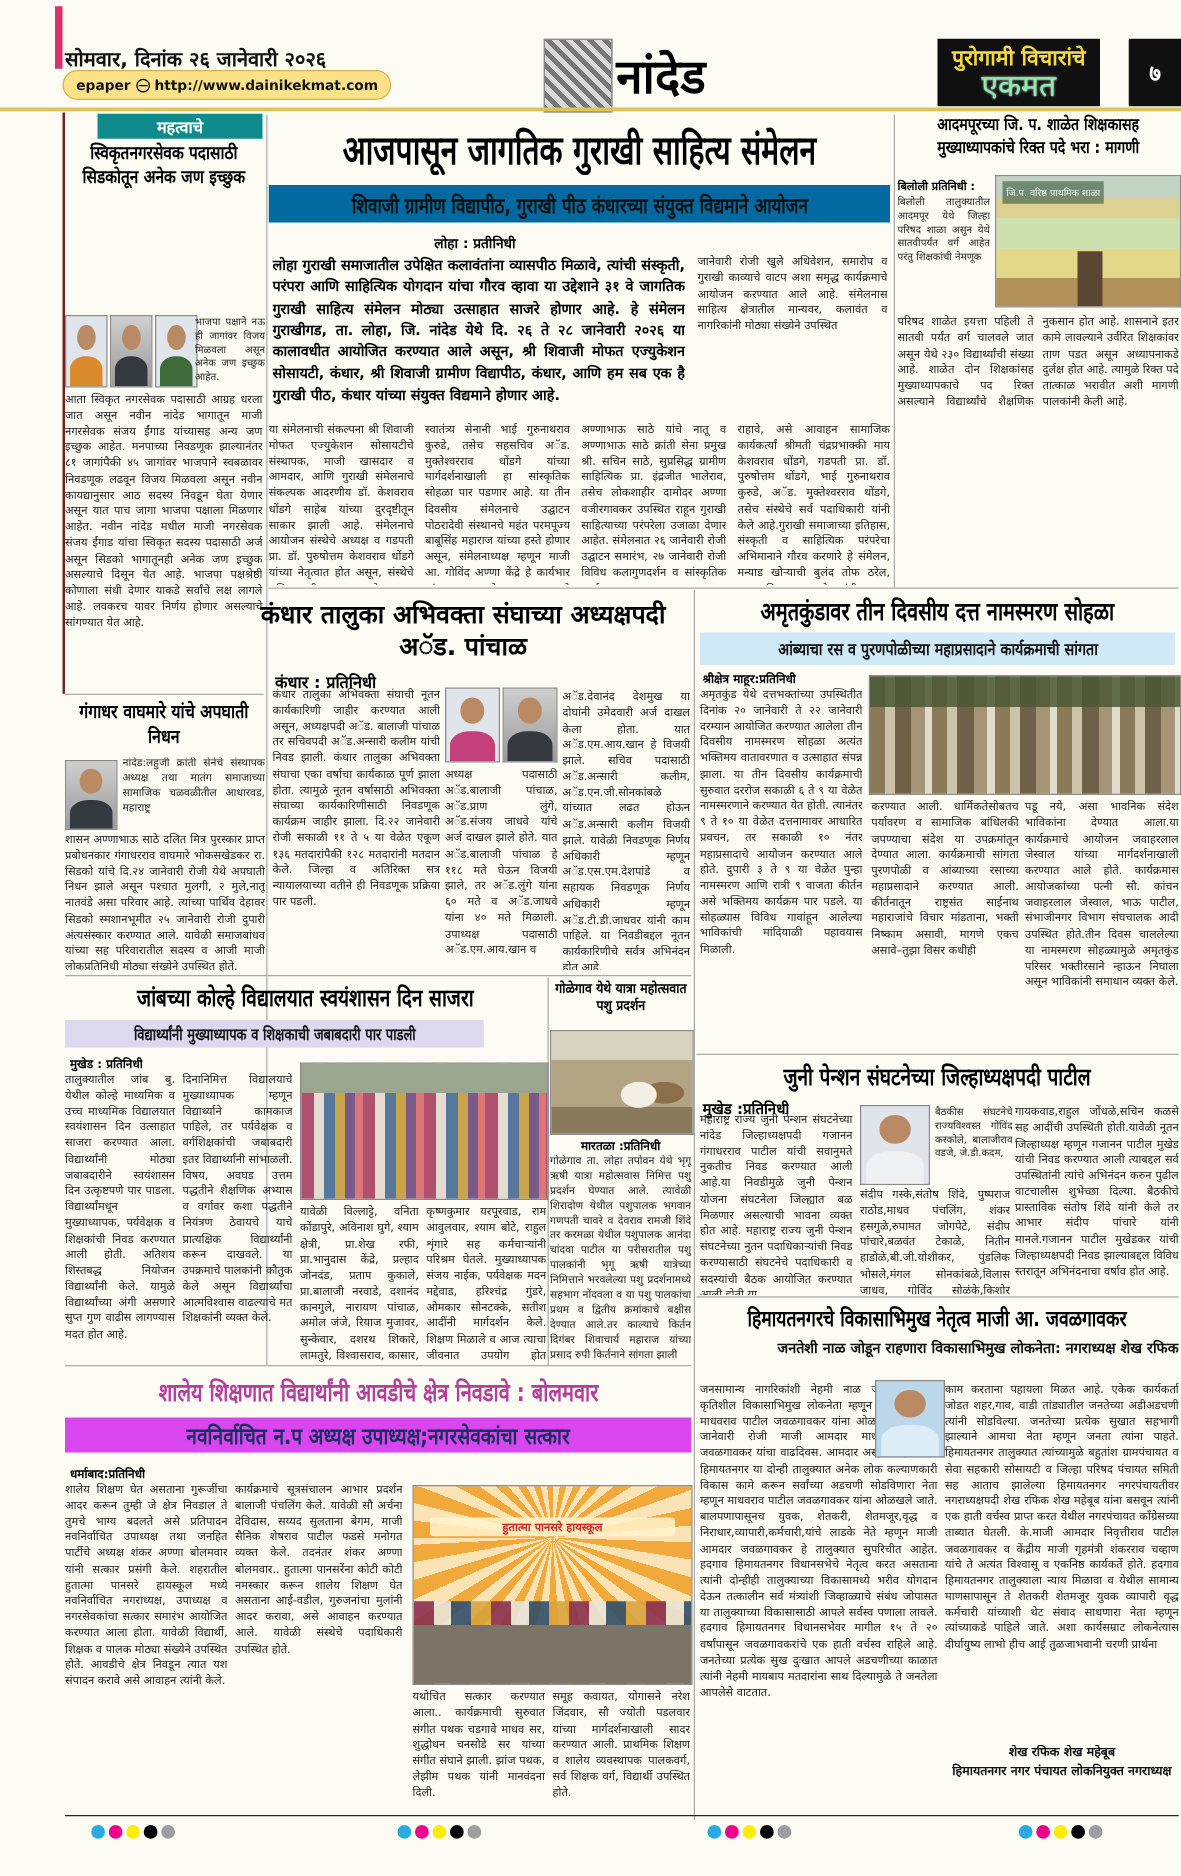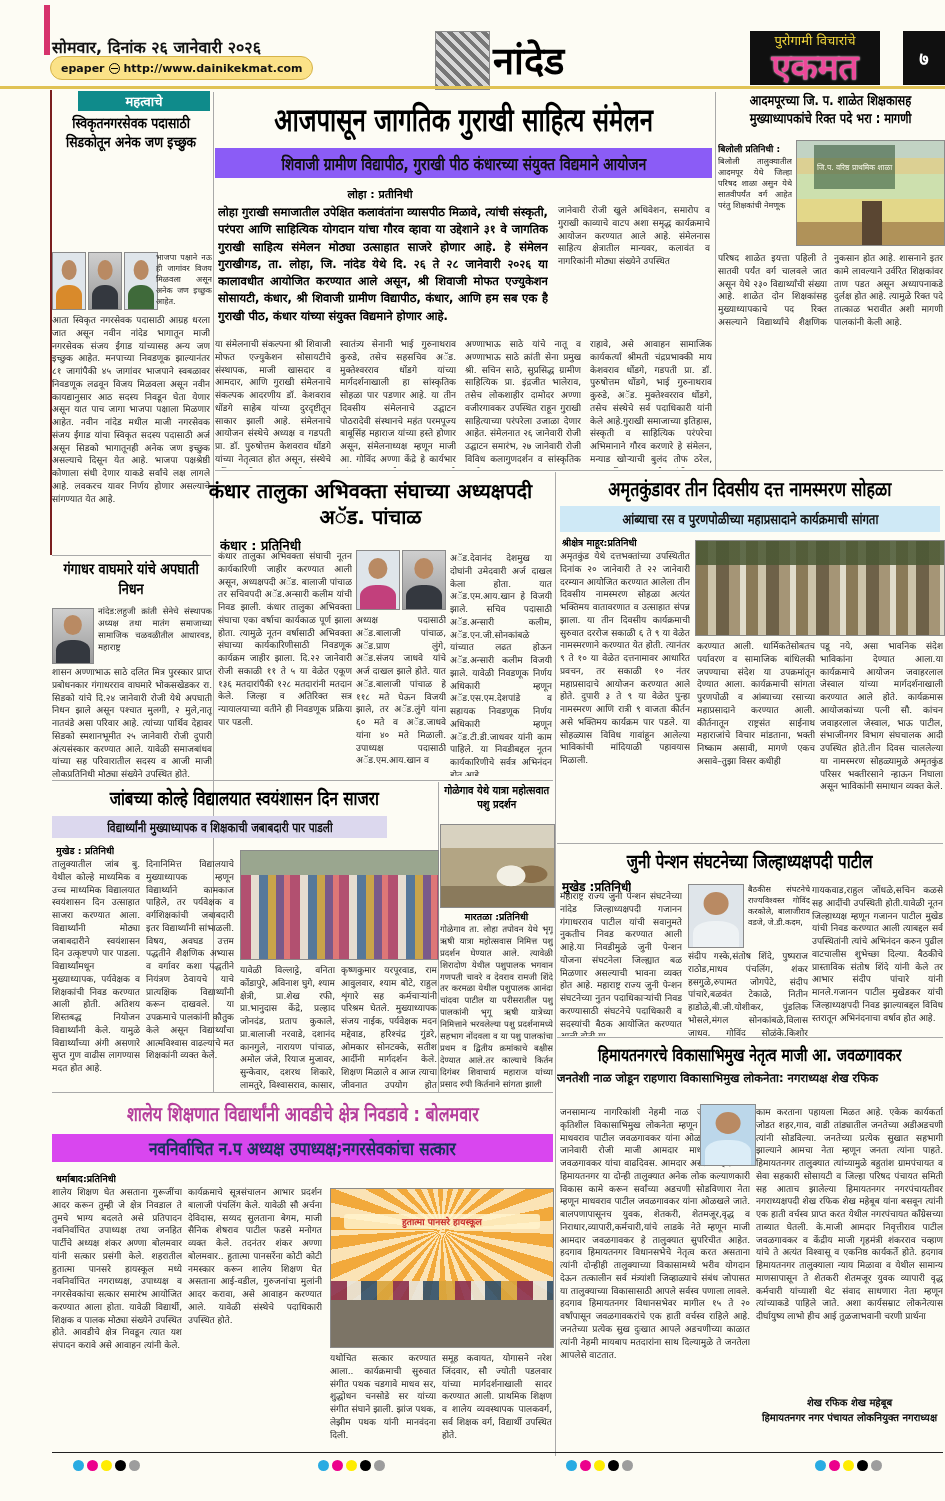--- a/index.html
+++ b/index.html
@@ -35,21 +35,21 @@
   .ph-portrait .torso{position:absolute;bottom:0;left:8%;width:84%;height:42%;border-radius:45% 45% 0 0;background:#555;}
   .t-magenta .torso{background:#c2407c;} .t-suit .torso{background:#34383f;} .t-suit{background:linear-gradient(180deg,#cfcfcf,#9a9a9a);}
   .t-saffron .torso{background:#d98a2b;} .t-white .torso{background:#eef2f4;} .t-blue{background:linear-gradient(180deg,#bcd7ea,#9fc3dc);} .t-blue .torso{background:#dcedf7;}
   .t-green .torso{background:#3f6a3a;}
   .ph-stage{background:linear-gradient(0deg,#7c7466 0 30%,rgba(0,0,0,0) 30%),
     repeating-linear-gradient(90deg,rgba(138,47,79,.9) 0 16px,rgba(232,228,218,.9) 16px 30px,rgba(47,79,106,.9) 30px 46px,rgba(216,164,60,.9) 46px 62px),
     repeating-conic-gradient(from -90deg at 50% 26%,#f2a93b 0 7deg,#fbe3b5 7deg 14deg);
     background-size:100% 100%,100% 42%,100% 100%;background-position:0 0,0 100%,0 0;background-repeat:no-repeat;}
   .stage-banner{position:absolute;top:16%;left:6%;right:6%;text-align:center;font-size:9px;font-weight:bold;color:#c62828;
     background:rgba(255,243,205,.85);border-radius:3px;padding:1px 0;overflow:hidden;white-space:nowrap;}
-  .photo-cap{position:absolute;top:4px;left:17px;font-size:7.5px;color:#f7f7e8;background:rgba(55,90,60,.6);padding:17px 3px;white-space:nowrap;}
+  .photo-cap{position:absolute;top:4px;left:5px;font-size:7.5px;color:#f7f7e8;background:rgba(55,90,60,.6);padding:4px 3px;white-space:nowrap;}
   .pill{background:#fbe288;border:1px solid #d5b34a;border-radius:12px;display:flex;align-items:center;gap:4px;
     font-size:11px;font-weight:bold;color:#111;padding:0 10px;}
   .globe{display:inline-block;width:9px;height:9px;border:1.4px solid #000;border-radius:50%;position:relative;}
   .globe::after{content:"";position:absolute;left:1px;right:1px;top:50%;height:1px;background:#000;}
   .brandbox{background:#101010;display:flex;flex-direction:column;align-items:center;justify-content:center;}
   .dots{display:flex;gap:3px;align-items:center;}
   .dot{width:11px;height:11px;border-radius:50%;}
   .d-c{background:#29abe2;} .d-m{background:#ec008c;} .d-y{background:#ffec00;} .d-k{background:#000;} .d-g{background:#9d9d9d;}
   .subbar-txt{font-weight:bold;white-space:nowrap;color:#111;}
 </style>
@@ -61,22 +61,22 @@
   <div class="abs" style="left:44px;top:5px;width:6px;height:50px;background:#d6336c;"></div>
   <div class="abs" style="left:52px;top:36px;font-size:16px;font-weight:bold;white-space:nowrap;">सोमवार, दिनांक २६ जानेवारी २०२६</div>
   <div class="abs pill" style="left:50px;top:56px;height:22px;">
     <span>epaper</span>
     <span class="globe"></span>
     <span>http://www.dainikekmat.com</span>
   </div>
   <div class="abs photo ph-collage" style="left:435px;top:31px;width:53px;height:57px;"></div>
   <div class="abs" style="left:493px;top:33px;font-size:38px;font-weight:900;white-space:nowrap;color:#000;">नांदेड</div>
   <div class="abs brandbox" style="left:750px;top:31px;width:130px;height:54px;">
-    <span style="color:#f5d93d;font-size:13px;font-weight:normal;white-space:nowrap;">पुरोगामी विचारांचे</span>
-    <span style="color:#ec4899;font-size:35px;font-weight:700;line-height:1.05;white-space:nowrap;text-shadow:0 0 2px #fff;">एकमत</span>
+    <span style="color:#f5d93d;font-size:17px;font-weight:bold;white-space:nowrap;">पुरोगामी विचारांचे</span>
+    <span style="color:#86efac;font-size:24px;font-weight:400;line-height:1.05;white-space:nowrap;text-shadow:0 0 2px #fff;">एकमत</span>
   </div>
   <div class="abs brandbox" style="left:903px;top:31px;width:42px;height:54px;">
     <span style="color:#fff;font-size:18px;font-weight:bold;">७</span>
   </div>
   <div class="abs" style="left:0;top:86px;width:945px;height:3px;background:#e0c254;"></div>
 
   <div class="abs vrule" style="left:213px;top:92px;height:1000px;"></div>
   <div class="abs vrule" style="left:438px;top:782px;height:310px;"></div>
   <div class="abs vrule" style="left:555px;top:472px;height:984px;"></div>
   <div class="abs vrule" style="left:715px;top:92px;height:378px;"></div>
@@ -114,21 +114,21 @@
   <div class="abs photo ph-portrait t-suit" style="left:52px;top:608px;width:40px;height:54px;">
       <span class="head"></span>
       <span class="torso"></span>
     </div>
   <div class="abs bt85" style="left:98px;top:606px;width:114px;height:58px;">नांदेड:लहुजी क्रांती सेनेचे संस्थापक अध्यक्ष तथा मातंग समाजाच्या सामाजिक चळवळीतील आधारवड, महाराष्ट्र</div>
   <div class="abs bt" style="left:52px;top:666px;width:160px;height:112px;">शासन अण्णाभाऊ साठे दलित मित्र पुरस्कार प्राप्त प्रबोधनकार गंगाधरराव वाघमारे भोकसखेडकर रा. सिडको यांचे दि.२४ जानेवारी रोजी येथे अपघाती निधन झाले असून पश्चात मुलगी, २ मुले,नातू नातवंडे असा परिवार आहे. त्यांच्या पार्थिव देहावर सिडको स्मशानभूमीत २५ जानेवारी रोजी दुपारी अंत्यसंस्कार करण्यात आले. यावेळी समाजबांधव यांच्या सह परिवारातील सदस्य व आजी माजी लोकप्रतिनिधी मोठ्या संख्येने उपस्थित होते.</div>
 
   <div class="abs hlflex" style="left:215px;top:96px;width:497px;height:44px;">
     <span class="hl sx75" style="font-size:32px;">आजपासून जागतिक गुराखी साहित्य संमेलन</span>
   </div>
-  <div class="abs bar" style="left:215px;top:148px;width:497px;height:30px;background:#8b5cf6;justify-content:center;">
+  <div class="abs bar" style="left:215px;top:148px;width:497px;height:30px;background:#0369a1;justify-content:center;">
     <span class="subbar-txt sx80" style="font-size:17px;">शिवाजी ग्रामीण विद्यापीठ, गुराखी पीठ कंधारच्या संयुक्त विद्यमाने आयोजन</span>
   </div>
   <div class="abs dl" style="left:215px;top:186px;width:330px;text-align:center;font-size:11px;">लोहा : प्रतीनिधी</div>
   <div class="abs lead" style="left:218px;top:204px;width:330px;height:128px;">लोहा गुराखी समाजातील उपेक्षित कलावंतांना व्यासपीठ मिळावे, त्यांची संस्कृती, परंपरा आणि साहित्यिक योगदान यांचा गौरव व्हावा या उद्देशाने ३१ वे जागतिक गुराखी साहित्य संमेलन मोठ्या उत्साहात साजरे होणार आहे. हे संमेलन गुराखीगड, ता. लोहा, जि. नांदेड येथे दि. २६ ते २८ जानेवारी २०२६ या कालावधीत आयोजित करण्यात आले असून, श्री शिवाजी मोफत एज्युकेशन सोसायटी, कंधार, श्री शिवाजी ग्रामीण विद्यापीठ, कंधार, आणि हम सब एक है गुराखी पीठ, कंधार यांच्या संयुक्त विद्यमाने होणार आहे.</div>
   <div class="abs bt" style="left:558px;top:204px;width:152px;height:128px;">जानेवारी रोजी खुले अधिवेशन, समारोप व गुराखी काव्याचे वाटप अशा समृद्ध कार्यक्रमाचे आयोजन करण्यात आले आहे. संमेलनास साहित्य क्षेत्रातील मान्यवर, कलावंत व नागरिकांनी मोठ्या संख्येने उपस्थित</div>
   <div class="abs bt" style="left:215px;top:338px;width:116px;height:130px;">या संमेलनाची संकल्पना श्री शिवाजी मोफत एज्युकेशन सोसायटीचे संस्थापक, माजी खासदार व आमदार, आणि गुराखी संमेलनाचे संकल्पक आदरणीय डॉ. केशवराव धोंडगे साहेब यांच्या दुरदृष्टीतून साकार झाली आहे. संमेलनाचे आयोजन संस्थेचे अध्यक्ष व गडपती प्रा. डॉ. पुरुषोत्तम केशवराव धोंडगे यांच्या नेतृत्वात होत असून, संस्थेचे सचिव माजी आमदार व ज्येष्ठ</div>
   <div class="abs bt" style="left:340px;top:338px;width:116px;height:130px;">स्वातंत्र्य सेनानी भाई गुरुनाथराव कुरुडे, तसेच सहसचिव अॅड. मुक्तेश्वरराव धोंडगे यांच्या मार्गदर्शनाखाली हा सांस्कृतिक सोहळा पार पडणार आहे. या तीन दिवसीय संमेलनाचे उद्घाटन पोठरादेवी संस्थानचे महंत परमपूज्य बाबूसिंह महाराज यांच्या हस्ते होणार असून, संमेलनाध्यक्ष म्हणून माजी आ. गोविंद अण्णा केंद्रे हे कार्यभार सांभाळणार आहेत. प्रमुख पाहुणे म्हणून साहित्यरत्न</div>
   <div class="abs bt" style="left:465px;top:338px;width:116px;height:130px;">अण्णाभाऊ साठे यांचे नातू व अण्णाभाऊ साठे क्रांती सेना प्रमुख श्री. सचिन साठे, सुप्रसिद्ध ग्रामीण साहित्यिक प्रा. इंद्रजीत भालेराव, तसेच लोकशाहीर दामोदर अण्णा वजीरगावकर उपस्थित राहून गुराखी साहित्याच्या परंपरेला उजाळा देणार आहेत. संमेलनात २६ जानेवारी रोजी उद्घाटन समारंभ, २७ जानेवारी रोजी विविध कलागुणदर्शन व सांस्कृतिक कार्यक्रम, तर २८</div>
   <div class="abs bt" style="left:590px;top:338px;width:122px;height:130px;">राहावे, असे आवाहन सामाजिक कार्यकर्त्यां श्रीमती चंद्रप्रभाक्की माय केशवराव धोंडगे, गडपती प्रा. डॉ. पुरुषोत्तम धोंडगे, भाई गुरुनाथराव कुरुडे, अॅड. मुक्तेश्वरराव धोंडगे, तसेच संस्थेचे सर्व पदाधिकारी यांनी केले आहे.गुराखी समाजाच्या इतिहास, संस्कृती व साहित्यिक परंपरेचा अभिमानाने गौरव करणारे हे संमेलन, मन्याड खोऱ्याची बुलंद तोफ ठरेल, असा विश्वास आयोजकांनी व्यक्त केला आहे.</div>
 
@@ -196,21 +196,21 @@
       <span class="torso"></span>
     </div>
   <div class="abs bt" style="left:560px;top:890px;width:122px;height:146px;">महाराष्ट्र राज्य जुनी पेन्शन संघटनेच्या नांदेड जिल्हाध्यक्षपदी गजानन गंगाधरराव पाटील यांची सवानुमते नुकतीच निवड करण्यात आली आहे.या निवडीमुळे जुनी पेन्शन योजना संघटनेला जिल्ह्यात बळ मिळणार असल्याची भावना व्यक्त होत आहे. महाराष्ट्र राज्य जुनी पेन्शन संघटनेच्या नुतन पदाधिकाऱ्यांची निवड करण्यासाठी संघटनेचे पदाधिकारी व सदस्यांची बैठक आयोजित करण्यात आली होती.या</div>
   <div class="abs bt8" style="left:748px;top:884px;width:62px;height:62px;">बैठकीस संघटनेचे राज्यविश्वस्त गोविंद करकोले, बालाजीराव वडजे, जे.डी.कदम,</div>
   <div class="abs bt" style="left:688px;top:950px;width:120px;height:86px;">संदीप गस्के,संतोष शिंदे, पुष्पराज राठोड,माधव पंचलिंग, शंकर हसगुळे,रुपामत जोगपेटे, संदीप पांचारे,बळवंत टेकाळे, नितीन हाडोळे,बी.जी.योशीकर, पुंडलिक भोसले,मंगल सोनकांबळे,विलास जाधव, गोविंद सोळंके,किशोर नरवाडे, रमेश विभुते,संजय कलेपवार, संदेश चांडेकर,रवी दगे,देविदास बालापाटे,संतोष देवडे,प्रमोद</div>
   <div class="abs bt" style="left:812px;top:884px;width:131px;height:152px;">गायकवाड,राहुल जोंधळे,सचिन कळसे सह आदींची उपस्थिती होती.यावेळी नूतन जिल्हाध्यक्ष म्हणून गजानन पाटील मुखेड यांची निवड करण्यात आली त्याबद्दल सर्व उपस्थितांनी त्यांचे अभिनंदन करुन पुढील वाटचालीस शुभेच्छा दिल्या. बैठकीचे प्रास्ताविक संतोष शिंदे यांनी केले तर आभार संदीप पांचारे यांनी मानले.गजानन पाटील मुखेडकर यांची जिल्हाध्यक्षपदी निवड झाल्याबद्दल विविध स्तरातून अभिनंदनाचा वर्षाव होत आहे.</div>
 
   <div class="abs hlflex" style="left:557px;top:1040px;width:386px;height:28px;">
     <span class="hl sx80" style="font-size:17.5px;">हिमायतनगरचे विकासाभिमुख नेतृत्व माजी आ. जवळगावकर</span>
   </div>
-  <div class="abs" style="left:557px;top:1070px;width:386px;height:34px;text-align:left;font-weight:bold;font-size:11.5px;line-height:1.4;overflow:hidden;">जनतेशी नाळ जोडून राहणारा विकासाभिमुख लोकनेता: नगराध्यक्ष शेख रफिक</div>
+  <div class="abs" style="left:557px;top:1070px;width:386px;height:34px;text-align:right;font-weight:bold;font-size:11.5px;line-height:1.4;overflow:hidden;">जनतेशी नाळ जोडून राहणारा विकासाभिमुख लोकनेता: नगराध्यक्ष शेख रफिक</div>
   <div class="abs bt" style="left:560px;top:1106px;width:190px;height:344px;">जनसामान्य नागरिकांशी नेहमी नाळ जोडून राहणारा कृतिशील विकासाभिमुख लोकनेता म्हणून माजी आमदार माधवराव पाटील जवळगावकर यांना ओळखले जाते. २६ जानेवारी रोजी माजी आमदार माधवराव पाटील जवळगावकर यांचा वाढदिवस. आमदार असताना हदगाव - हिमायतनगर या दोन्ही तालुक्यात अनेक लोक कल्याणकारी विकास कामे करून सर्वांच्या अडचणी सोडविणारा नेता म्हणून माधवराव पाटील जवळगावकर यांना ओळखले जाते. बालपणापासूनच युवक, शेतकरी, शेतमजूर,वृद्ध व निराधार,व्यापारी,कर्मचारी,यांचे लाडके नेते म्हणून माजी आमदार जवळगावकर हे तालुक्यात सुपरिचीत आहेत. हदगाव हिमायतनगर विधानसभेचे नेतृत्व करत असताना त्यांनी दोन्हीही तालुक्याच्या विकासामध्ये भरीव योगदान देऊन तत्कालीन सर्व मंत्र्यांशी जिव्हाळ्याचे संबंध जोपासत या तालुक्याच्या विकासासाठी आपले सर्वस्व पणाला लावले. हदगाव हिमायतनगर विधानसभेवर मागील १५ ते २० वर्षांपासून जवळगावकरांचे एक हाती वर्चस्व राहिले आहे. जनतेच्या प्रत्येक सुख दुःखात आपले अडचणीच्या काळात त्यांनी नेहमी मायबाप मतदारांना साथ दिल्यामुळे ते जनतेला आपलेसे वाटतात.</div>
   <div class="abs photo ph-portrait t-blue" style="left:700px;top:1104px;width:54px;height:60px;background:#bcd7ea;">
       <span class="head"></span>
       <span class="torso"></span>
     </div>
   <div class="abs bt" style="left:756px;top:1106px;width:187px;height:286px;">काम करताना पहायला मिळत आहे. एकेक कार्यकर्ता जोडत शहर,गाव, वाडी तांड्यातील जनतेच्या अडीअडचणी त्यांनी सोडविल्या. जनतेच्या प्रत्येक सुखात सहभागी झाल्याने आमचा नेता म्हणून जनता त्यांना पाहते. हिमायतनगर तालुक्यात त्यांच्यामुळे बहुतांश ग्रामपंचायत व सेवा सहकारी सोसायटी व जिल्हा परिषद पंचायत समिती सह आताच झालेल्या हिमायतनगर नगरपंचायतीवर नगराध्यक्षपदी शेख रफिक शेख महेबूब यांना बसवून त्यांनी एक हाती वर्चस्व प्राप्त करत येथील नगरपंचायत काँग्रेसच्या ताब्यात घेतली. के.माजी आमदार निवृत्तीराव पाटील जवळगावकर व केंद्रीय माजी गृहमंत्री शंकरराव चव्हाण यांचे ते अत्यंत विश्वासू व एकनिष्ठ कार्यकर्ते होते. हदगाव हिमायतनगर तालुक्याला न्याय मिळावा व येथील सामान्य माणसापासून ते शेतकरी शेतमजूर युवक व्यापारी वृद्ध कर्मचारी यांच्याशी थेट संवाद साधणारा नेता म्हणून त्यांच्याकडे पाहिले जाते. अशा कार्यसम्राट लोकनेत्यास दीर्घायुष्य लाभो हीच आई तुळजाभवानी चरणी प्रार्थना</div>
   <div class="abs" style="left:756px;top:1396px;width:187px;text-align:center;font-weight:bold;font-size:10px;line-height:1.45;overflow:hidden;">
     <div>शेख रफिक शेख महेबूब</div>
     <div>हिमायतनगर नगर पंचायत लोकनियुक्त नगराध्यक्ष</div>
   </div>

